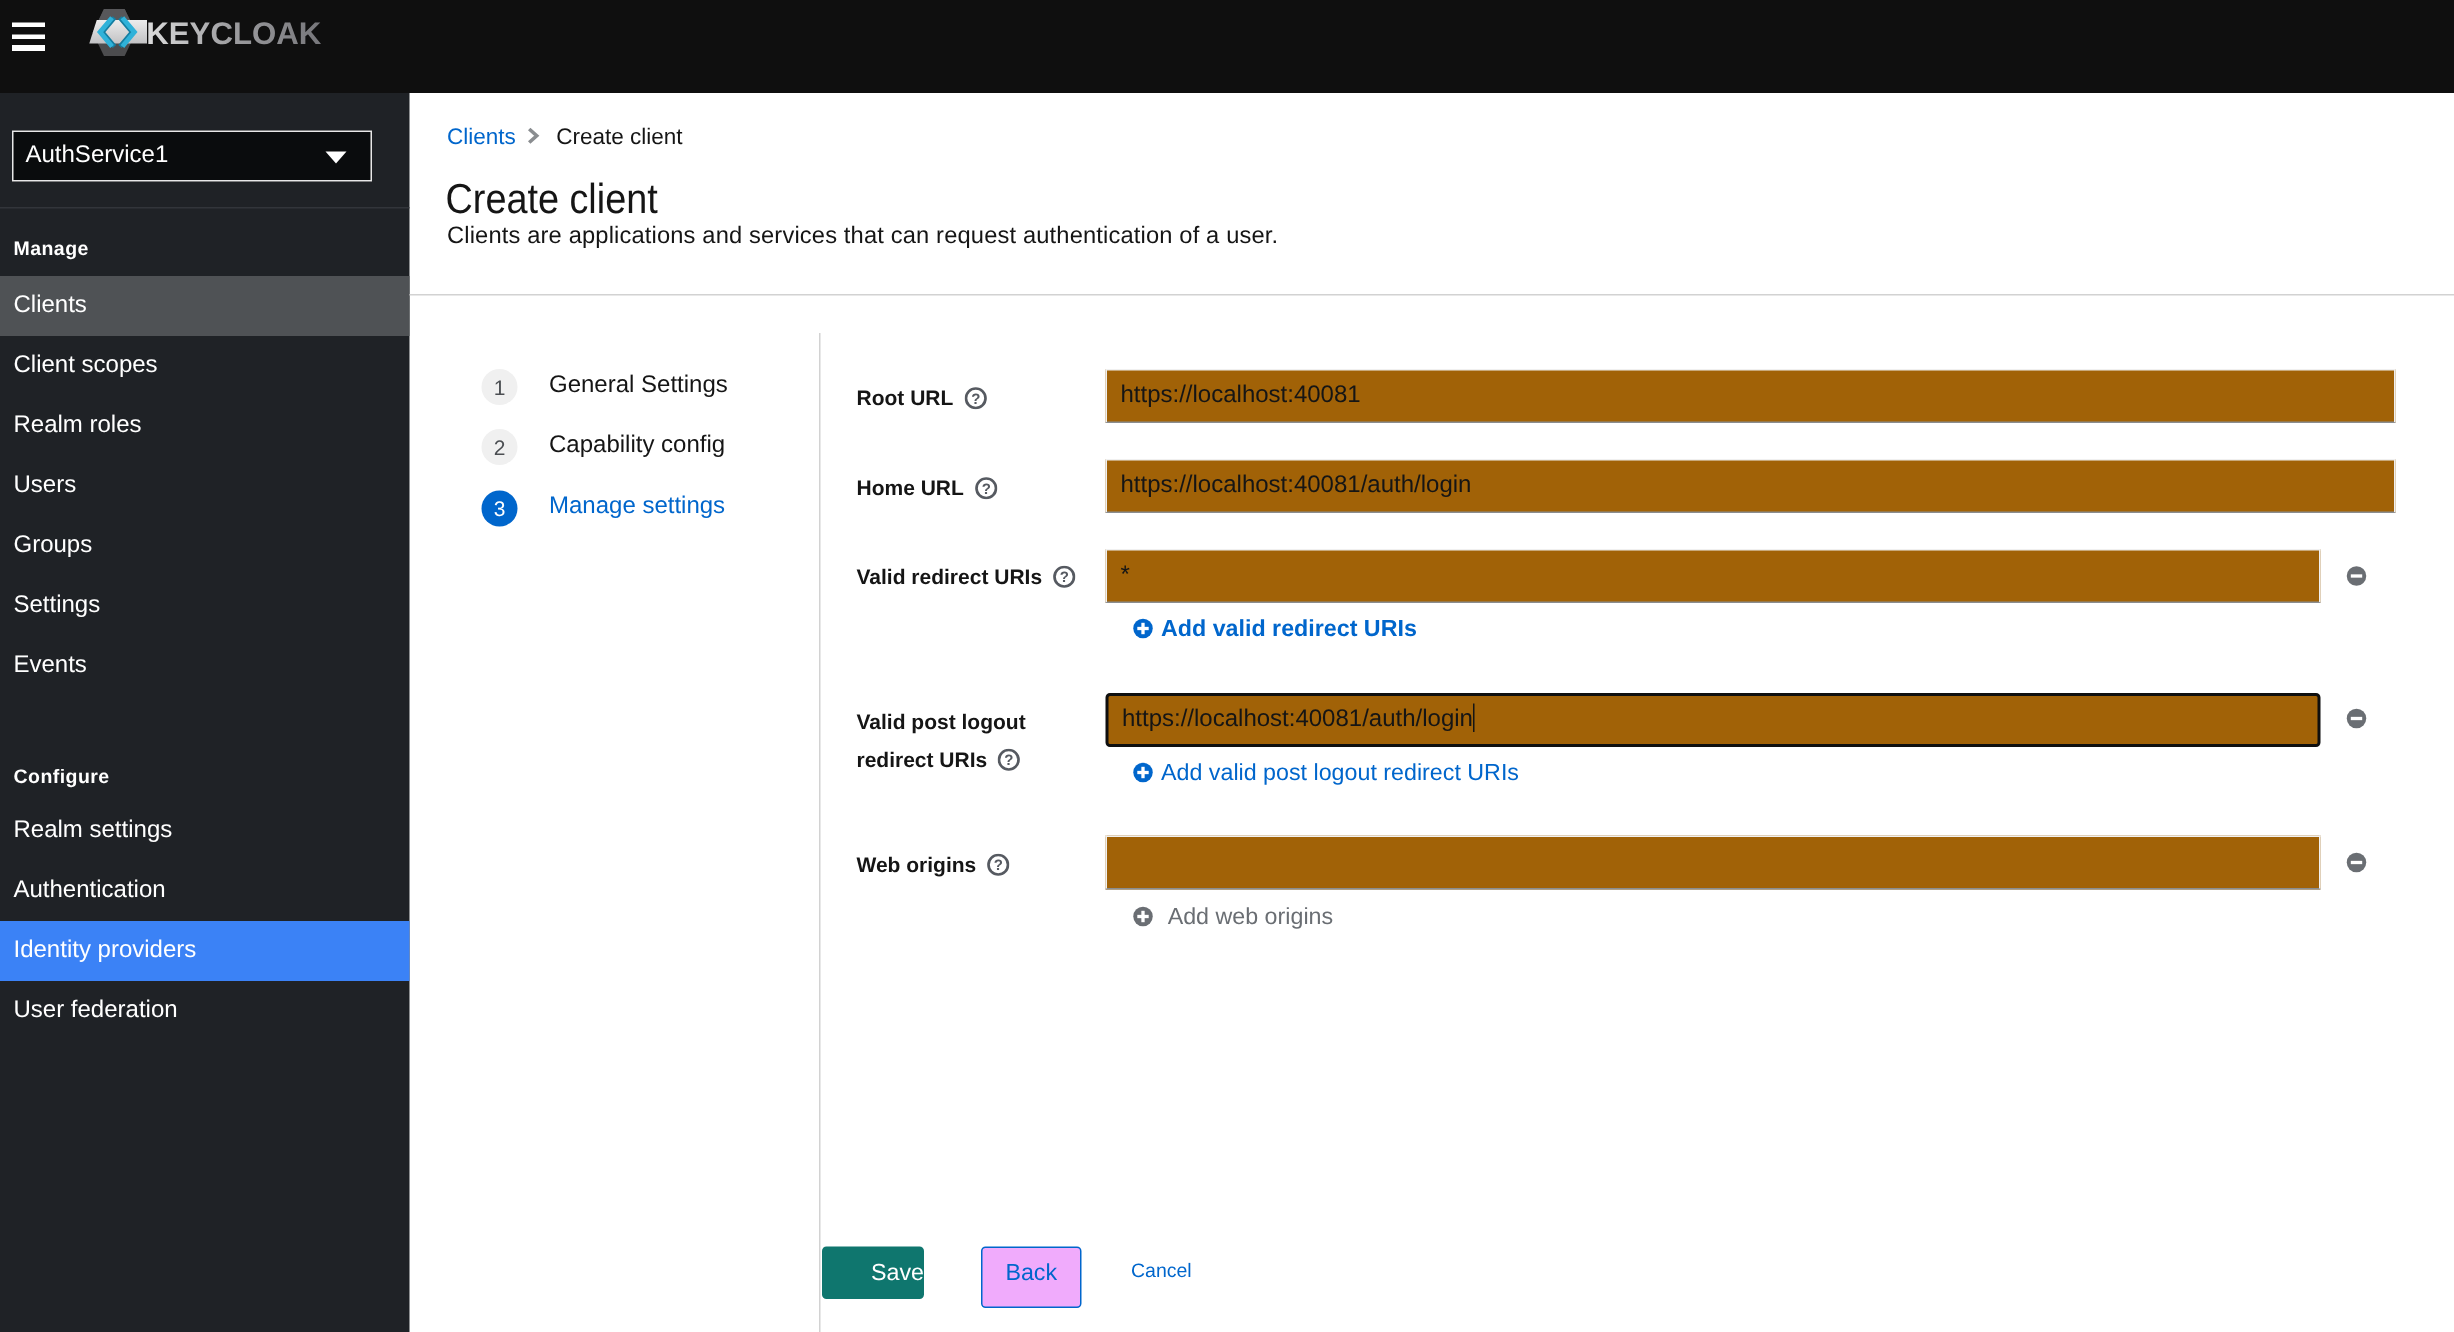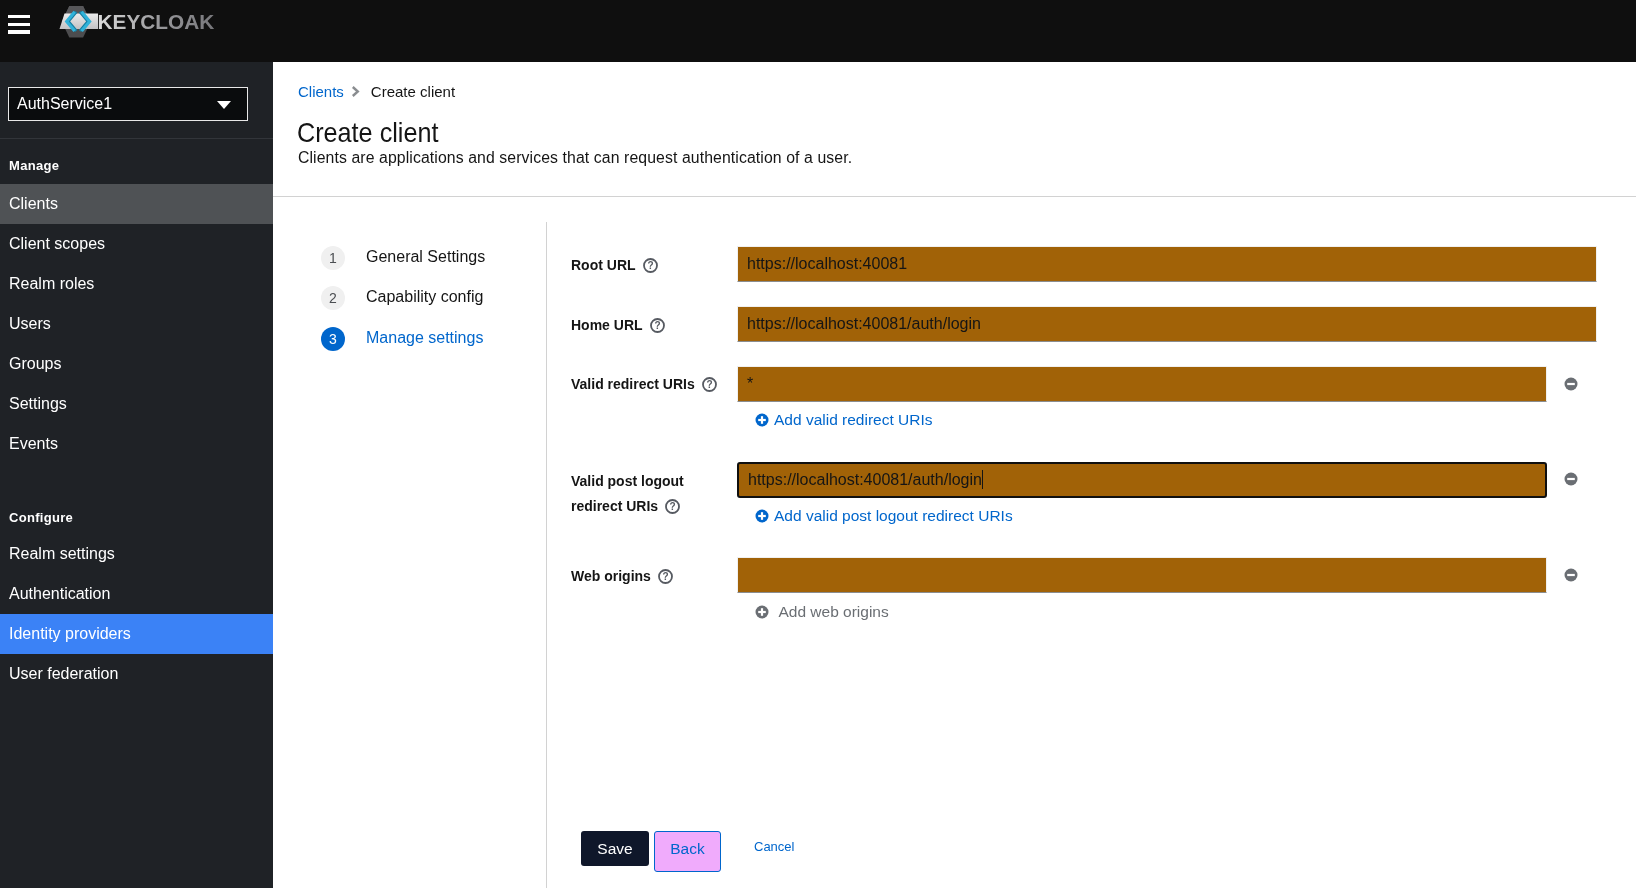--- a/index.html
+++ b/index.html
@@ -42,22 +42,22 @@
   
   .flabel { left:571px; font-size:14px; font-weight:700; color:#151515; line-height:25px; }
   .inp { border:1px solid #f0f0f0; border-bottom-color:#8a8d90; background:#a16207; height:36px;
          font-size:16px; color:#151515; line-height:34px; padding-left:9px; white-space:nowrap; }
   .inp.focus { border:2px solid #0f0f0f; border-radius:3px; line-height:32px; }
   .addlink { font-size:15.5px; color:#0066cc; }
   .addlink.gray { color:#6a6e73; }
   .caretbar { display:inline-block; width:1.5px; height:19px; background:#151515; vertical-align:-4px; }
 
   
-  .btn-save { left:581px; top:831px; width:68px; height:35px; background:#0f172a; color:#fff;
-              border-radius:3px; font-size:15.5px; text-align:center; line-height:35px; }
+  .btn-save { left:548px; top:831px; width:68px; height:35px; background:#0f766e; color:#fff;
+              border-radius:3px; font-size:15.5px; text-align:right; line-height:35px; }
   .btn-back { left:654px; top:831px; width:67px; height:41px; background:#f0abfc; color:#0066cc;
               border:1px solid #0066cc; border-radius:3px; font-size:15.5px; text-align:center; line-height:33px; }
   .btn-cancel { left:754px; top:839px; font-size:13px; color:#0066cc; }
 </style>
 </head>
 <body>
   <div class="abs topbar"></div>
   <div class="abs burger" style="left:0;top:0;width:40px;height:62px;">
     <span style="top:14.6px;"></span>
     <span style="top:22.7px;"></span>
@@ -142,21 +142,21 @@
   <div class="abs inp" style="left:737px;top:366px;width:810px;">*</div>
   <svg class="abs" style="left:1564px;top:377px;" width="14" height="14" viewBox="0 0 14 14">
     <circle cx="7" cy="7" r="6.5" fill="#6a6e73"></circle>
     <rect x="3.2" y="5.9" width="7.6" height="2.2" fill="#fff"></rect>
   </svg>
   <div class="abs" style="left:755px;top:411px;">
     <svg width="14" height="14" viewBox="0 0 14 14" style="vertical-align:-2px;">
       <circle cx="7" cy="7" r="6.5" fill="#0066cc"></circle>
       <rect x="3.2" y="5.9" width="7.6" height="2.2" fill="#fff"></rect>
       <rect x="5.9" y="3.2" width="2.2" height="7.6" fill="#fff"></rect>
-    </svg><span class="addlink" style="margin-left:5px;">Add valid redirect URIs</span>
+    </svg><span class="addlink" style="margin-left:5px;font-weight:bold;">Add valid redirect URIs</span>
   </div>
 
   <div class="abs flabel" style="top:469px;">Valid post logout<br>redirect URIs<svg width="15" height="15" viewBox="0 0 15 15" style="vertical-align:-3px;margin-left:7px;">
       <circle cx="7.5" cy="7.5" r="6.5" fill="none" stroke="#565a61" stroke-width="1.8"></circle>
       <text x="7.5" y="11.2" text-anchor="middle" font-family="Liberation Sans,sans-serif" font-size="10" font-weight="700" fill="#565a61">?</text>
     </svg>
   </div>
   <div class="abs inp focus" style="left:737px;top:462px;width:810px;">https://localhost:40081/auth/login<span class="caretbar"></span></div>
   <svg class="abs" style="left:1564px;top:472px;" width="14" height="14" viewBox="0 0 14 14">
     <circle cx="7" cy="7" r="6.5" fill="#6a6e73"></circle>

